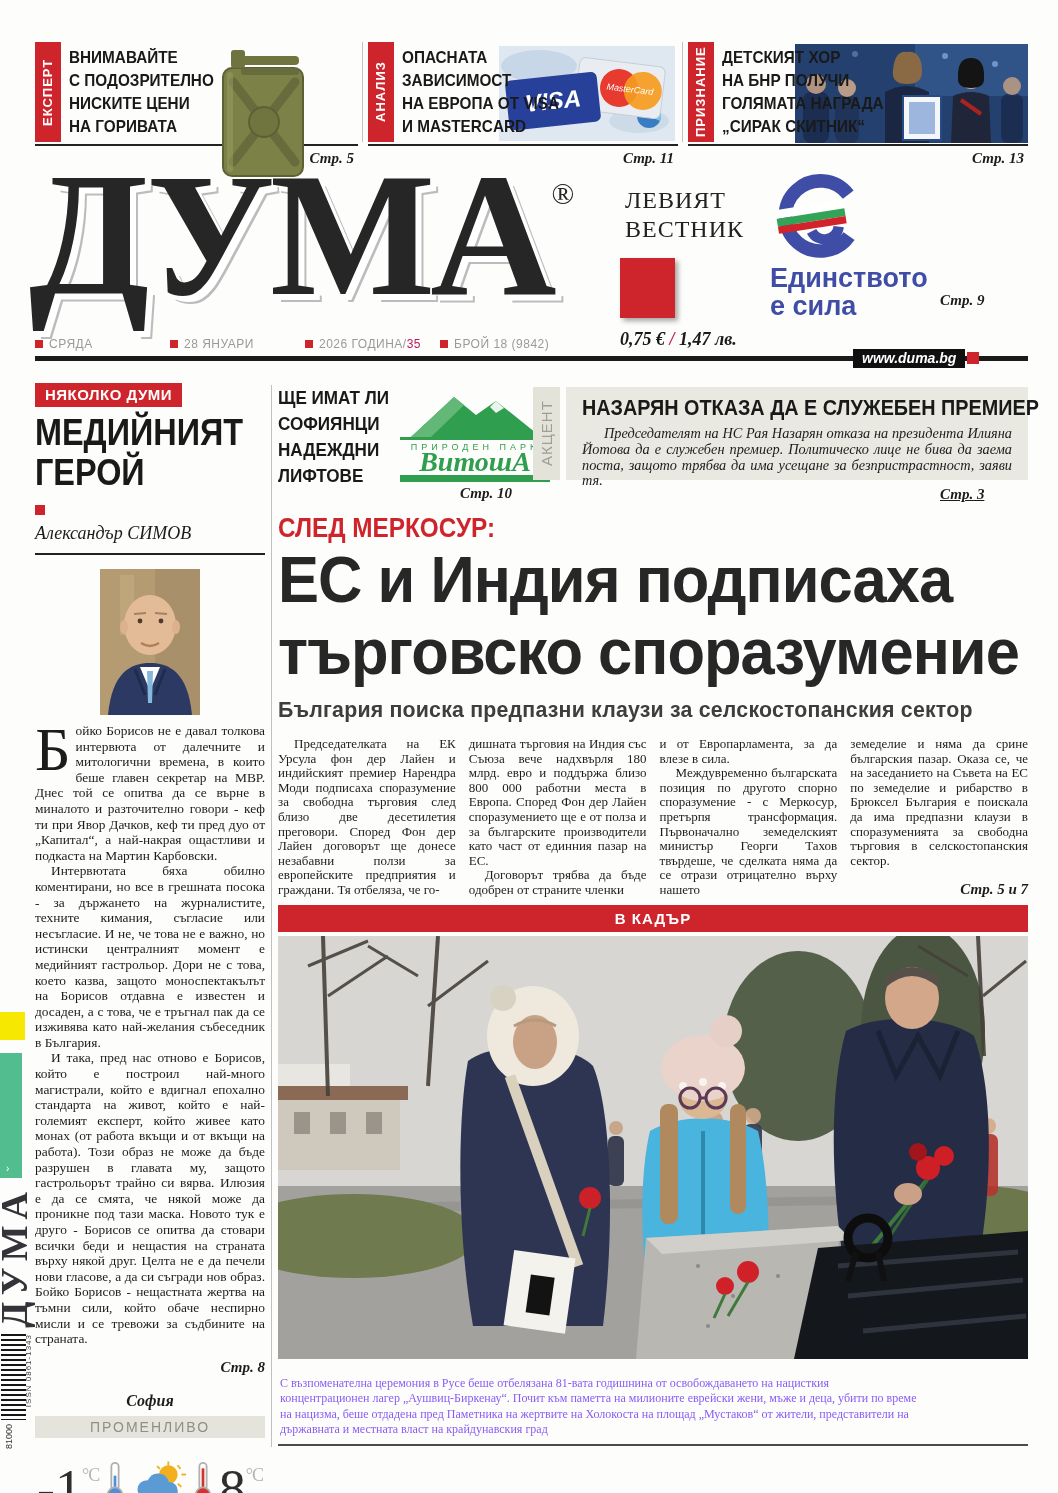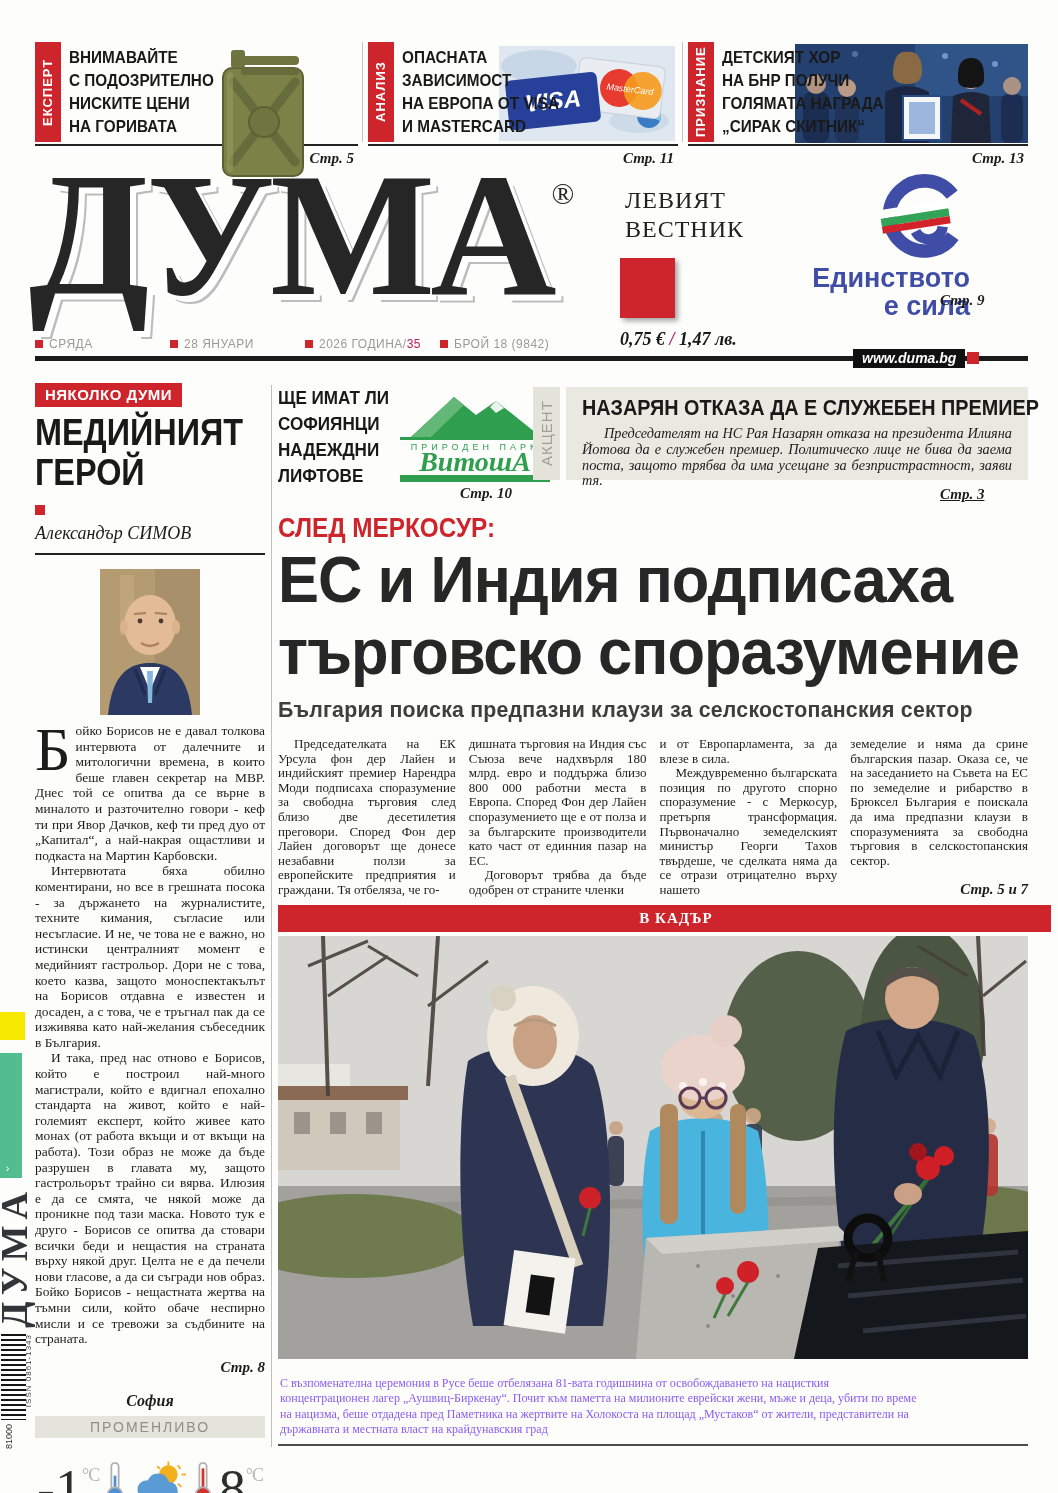--- a/index.html
+++ b/index.html
@@ -21,21 +21,21 @@
   .t-div{position:absolute;top:42px;height:100px;width:0;border-left:1px solid #c3c3c3;}
   .t-img{position:absolute;z-index:2;}
   
   .masthead{position:absolute;left:35px;top:178px;width:993px;height:158px;}
   .duma{position:absolute;left:-6px;top:-30px;font-weight:bold;font-size:175px;line-height:1;
         letter-spacing:-5px;color:#262626;text-shadow:6px 6px 0 #fff,8px 8px 0 #bcbcbc;}
   .duma sup{font-size:30px;letter-spacing:0;vertical-align:90px;text-shadow:none;font-weight:normal;}
   .tagline{position:absolute;left:590px;top:8px;font-size:24px;line-height:1.2;letter-spacing:1px;color:#222;}
   .msq{position:absolute;left:585px;top:80px;width:55px;height:60px;background:#ce252c;
        box-shadow:3px 3px 5px rgba(0,0,0,.35);}
-  .unity{position:absolute;left:735px;top:-4px;width:200px;text-align:right;}
+  .unity{position:absolute;left:735px;top:-4px;width:200px;text-align:left;}
   .unity .txt{font-family:"Liberation Sans",sans-serif;font-weight:bold;color:#3f4da6;font-size:27px;line-height:1.05;}
   .unity-ref{position:absolute;left:905px;top:114px;}
   
   .dateline{position:absolute;left:35px;top:337px;width:993px;height:22px;
             font-family:"Liberation Sans",sans-serif;font-size:12px;color:#9a9a9a;letter-spacing:.5px;}
   .dateline .it{position:absolute;top:0;}
   .rsq{display:inline-block;width:8px;height:8px;background:#ce252c;margin-right:6px;}
   .red{color:#be185d;}
   .price{position:absolute;left:585px;top:-8px;font-family:"Liberation Serif",serif;
          font-size:18px;font-weight:bold;font-style:italic;color:#1a1a1a;letter-spacing:0;}
@@ -96,22 +96,22 @@
   .bighead{font-family:"Liberation Sans",sans-serif;font-weight:bold;font-size:64px;line-height:72px;
            color:#272727;letter-spacing:-1px;transform:scaleX(.96);transform-origin:0 50%;white-space:nowrap;}
   .subhead{margin-top:9px;font-family:"Liberation Sans",sans-serif;font-weight:bold;font-size:22px;
            color:#3e3e3e;letter-spacing:.2px;transform:scaleX(.97);transform-origin:0 50%;white-space:nowrap;}
   .newscols{margin-top:14px;display:flex;gap:13px;}
   .newscol{width:178px;font-size:13px;line-height:14.6px;text-align:justify;}
   .newscol p{margin:0;}
   .newscol p.ind{text-indent:16px;}
   .ms-ref{text-align:right;margin-top:14px;}
   .banner{position:absolute;left:278px;top:905px;width:750px;height:27px;background:#ce252c;color:#fff;
-          font-family:Liberation Serif, serif;font-weight:bold;font-size:15px;letter-spacing:1px;
-          text-align:center;line-height:27px;padding-left:23px;}
+          font-family:Liberation Sans, sans-serif;font-weight:bold;font-size:15px;letter-spacing:1px;
+          text-align:center;line-height:27px;}
   .mainphoto{position:absolute;left:278px;top:936px;width:750px;height:423px;background:#cfcecb;}
   .credit{position:absolute;left:278px;top:1361px;width:748px;text-align:right;
           font-family:"Liberation Sans",sans-serif;font-size:11px;color:#b3b3b0;letter-spacing:.5px;}
   .caption{position:absolute;left:280px;top:1376px;width:640px;font-size:12px;
            line-height:15.4px;color:#8b5cf6;}
   .bottomrule{position:absolute;left:278px;top:1444px;width:750px;height:2px;background:#4c4c4c;}
 </style>
 </head>
 <body>
 

